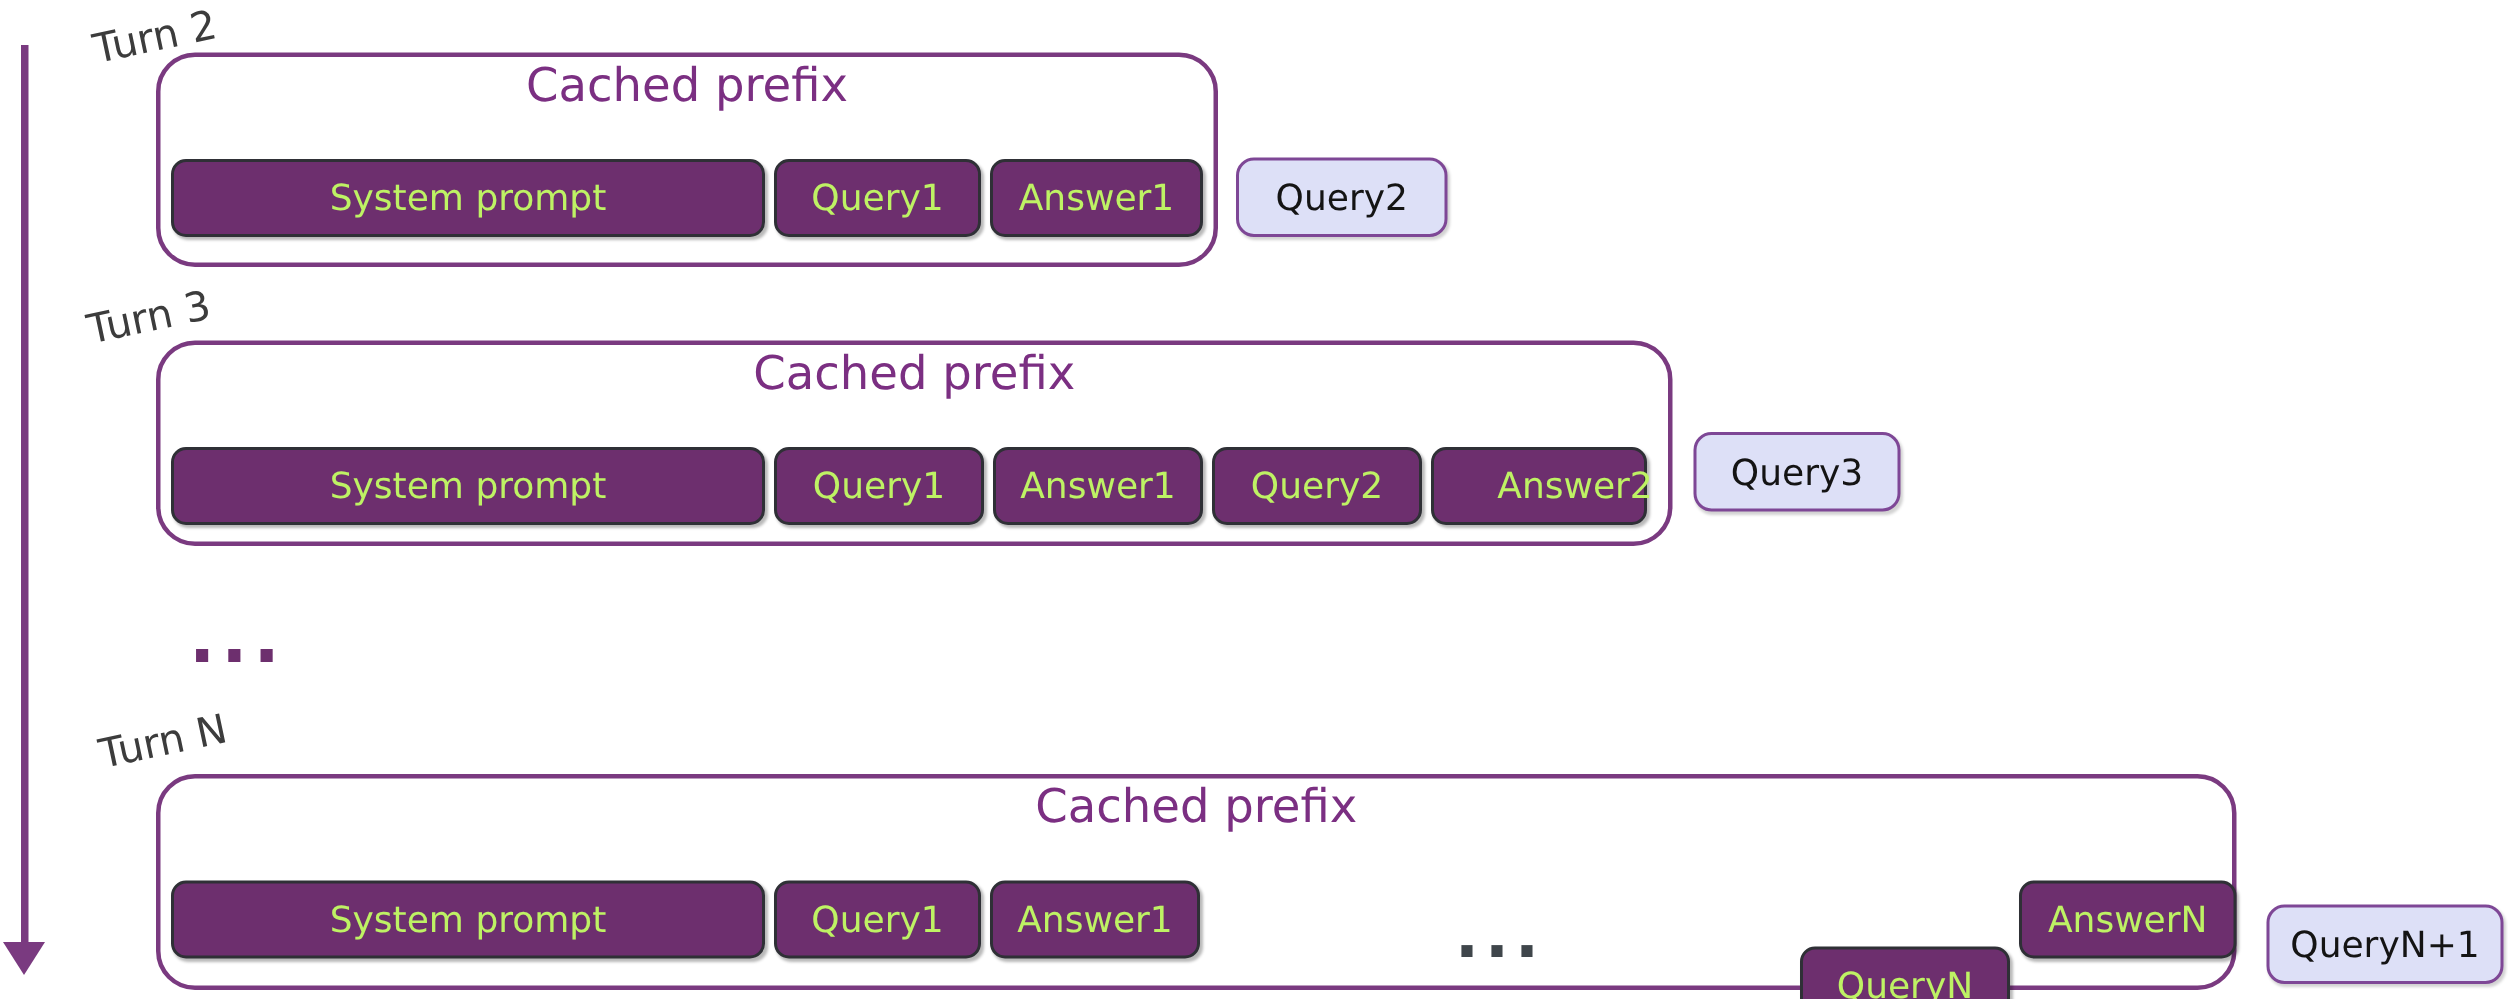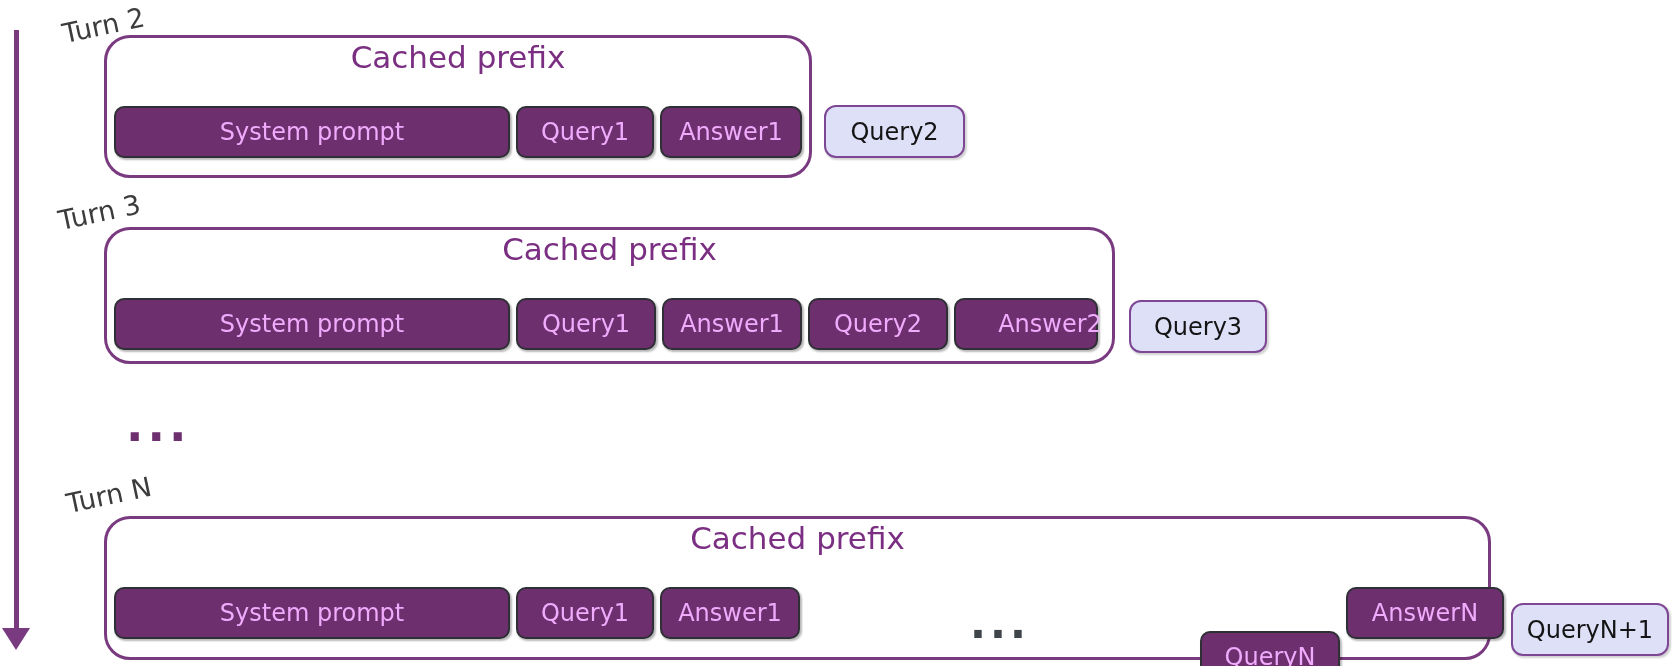--- a/index.html
+++ b/index.html
@@ -51,21 +51,21 @@
     height:52px;
     box-sizing:border-box;
     display:flex;align-items:center;justify-content:center;
     font-size:24px;
     border-radius:10px;
     white-space:nowrap;
   }
   .chip.dark{
     background:#6d2f6e;
     border:2px solid #2f3036;
-    color:#f0abfc;
+    color:#bef264;
     box-shadow:1.5px 2px 2px rgba(0,0,0,0.28);
   }
   .chip.light{
     position:absolute;
     background:#dde0f7;
     border:2px solid #7e4796;
     border-radius:12px;
     color:#141414;
     box-shadow:1.5px 2px 2px rgba(0,0,0,0.18);
   }
@@ -110,35 +110,35 @@
     <div class="prefix-title">Cached prefix</div>
     <div class="chip-row">
       <div class="chip dark" style="width:396px;">System prompt</div>
       <div class="chip dark" style="width:140px;">Query1</div>
       <div class="chip dark" style="width:140px;">Answer1</div>
       <div class="chip dark" style="width:140px;">Query2</div>
       <div class="chip dark" style="width:144px;padding-left:48px;">Answer2</div>
     </div>
   </div>
 
-  <div class="chip light" style="left:1129px;top:300px;width:138px;height:53px;">Query3</div>
+  <div class="chip light" style="left:1129px;top:288px;width:138px;height:53px;">Query3</div>
 
   <div class="between-ellipsis">...</div>
 
   <div class="turn-label" style="left:70px;top:488px;">Turn N</div>
 
   <div class="prefix-box" style="left:104px;top:516px;width:1387px;height:144px;">
     <div class="prefix-title">Cached prefix</div>
     <div class="chip-row">
       <div class="chip dark" style="width:396px;">System prompt</div>
       <div class="chip dark" style="width:138px;">Query1</div>
       <div class="chip dark" style="width:140px;">Answer1</div>
       <div class="gap-ellipsis" style="width:388px;">
         <span class="dots">...</span>
       </div>
       <div class="chip dark" style="width:140px;margin-top:44px;">QueryN</div>
-      <div class="chip dark" style="width:158px;">AnswerN</div>
+      <div class="chip dark" style="width:145px;">AnswerN</div>
     </div>
   </div>
 
   <div class="chip light" style="left:1511px;top:585px;width:158px;height:53px;margin-top:18px;">QueryN+1</div>
 
 </div>
 
 </body></html>

